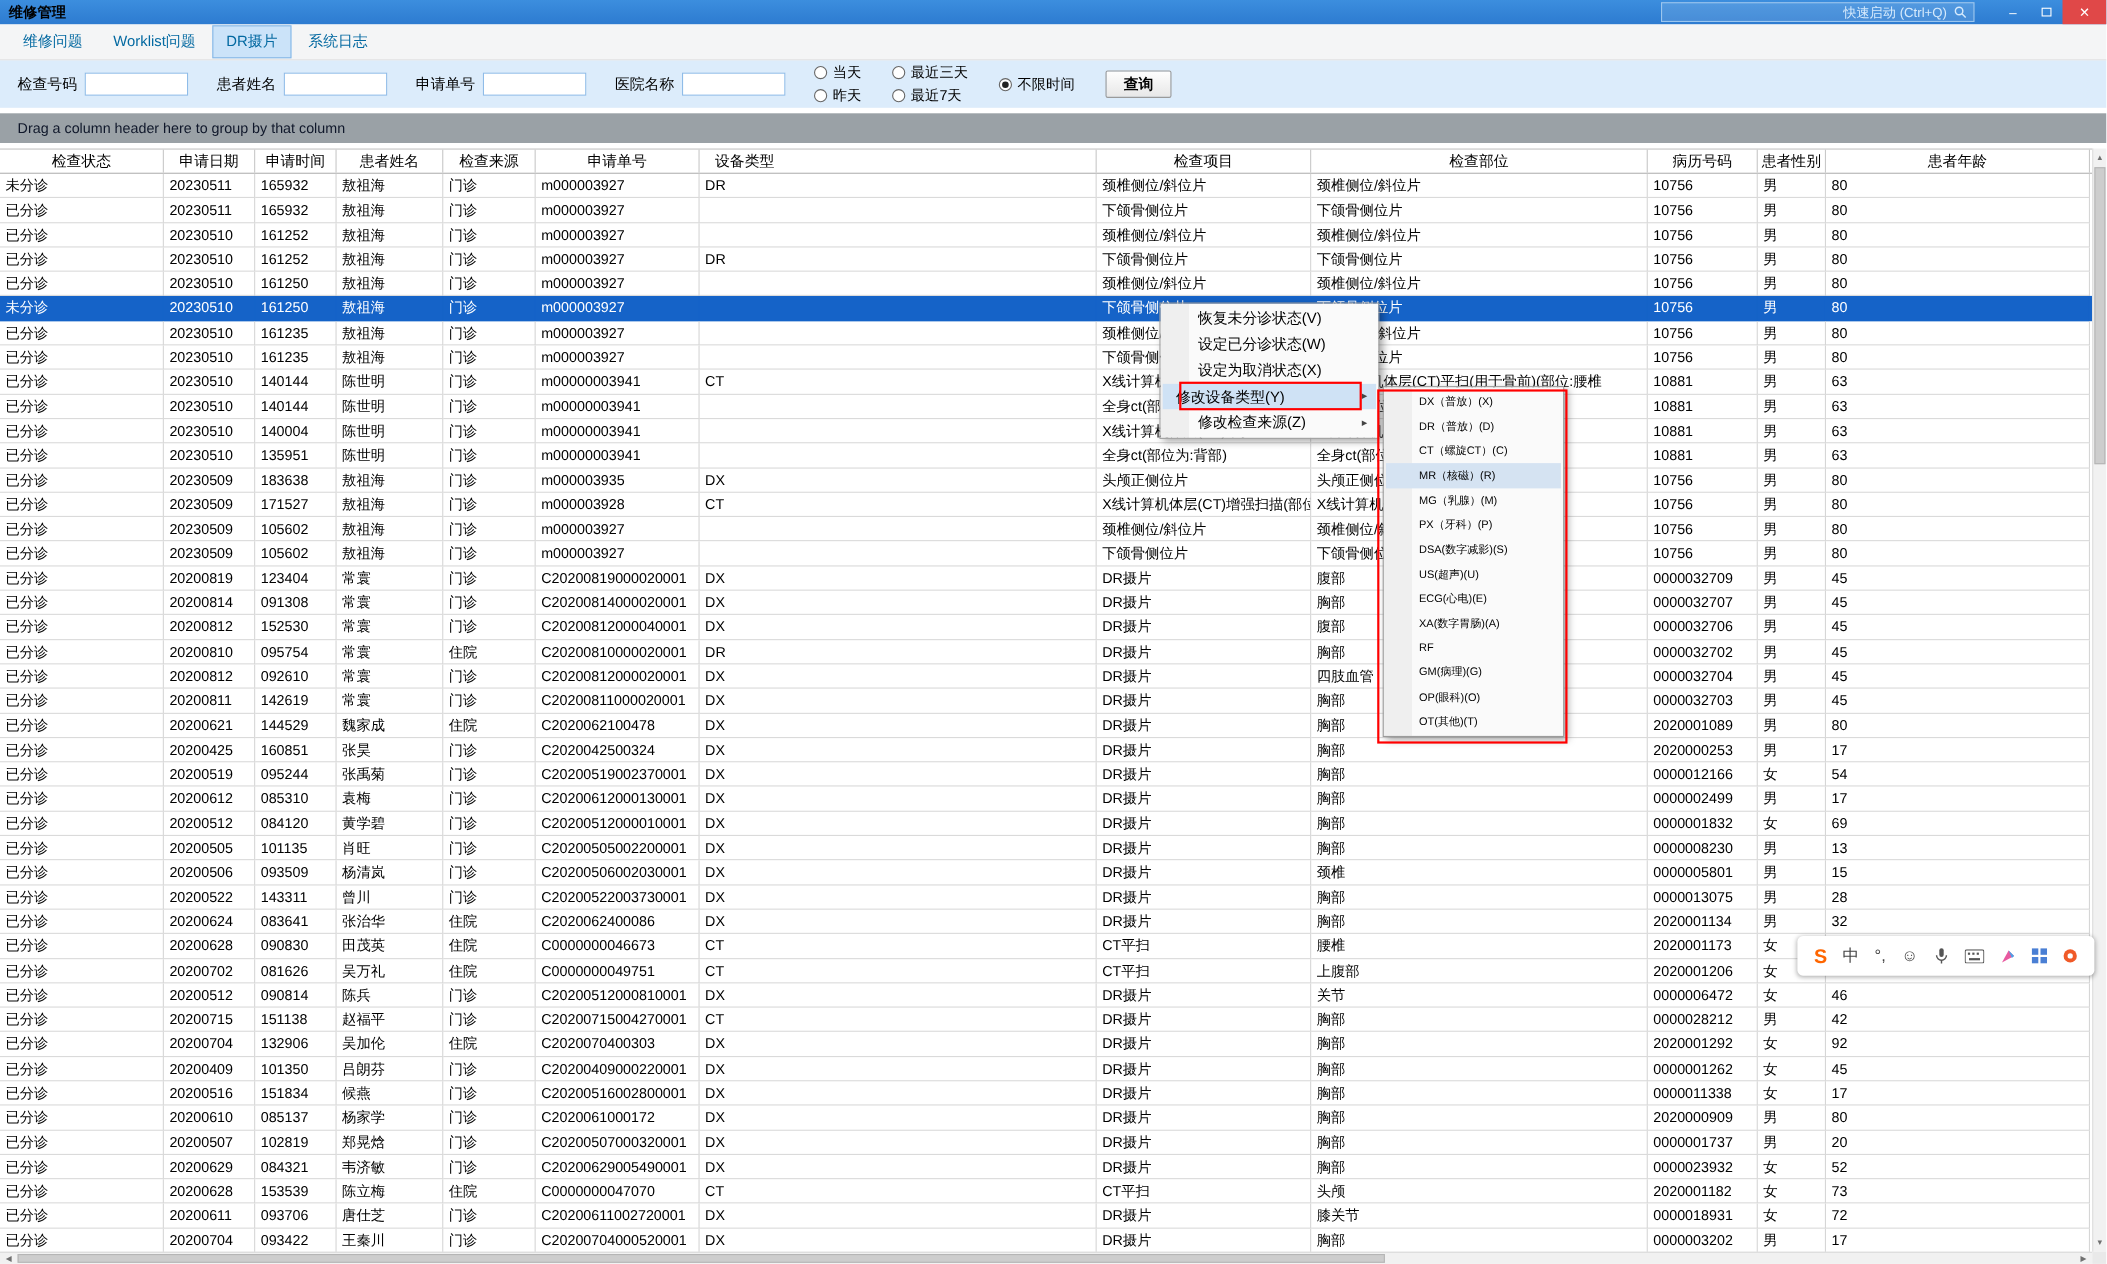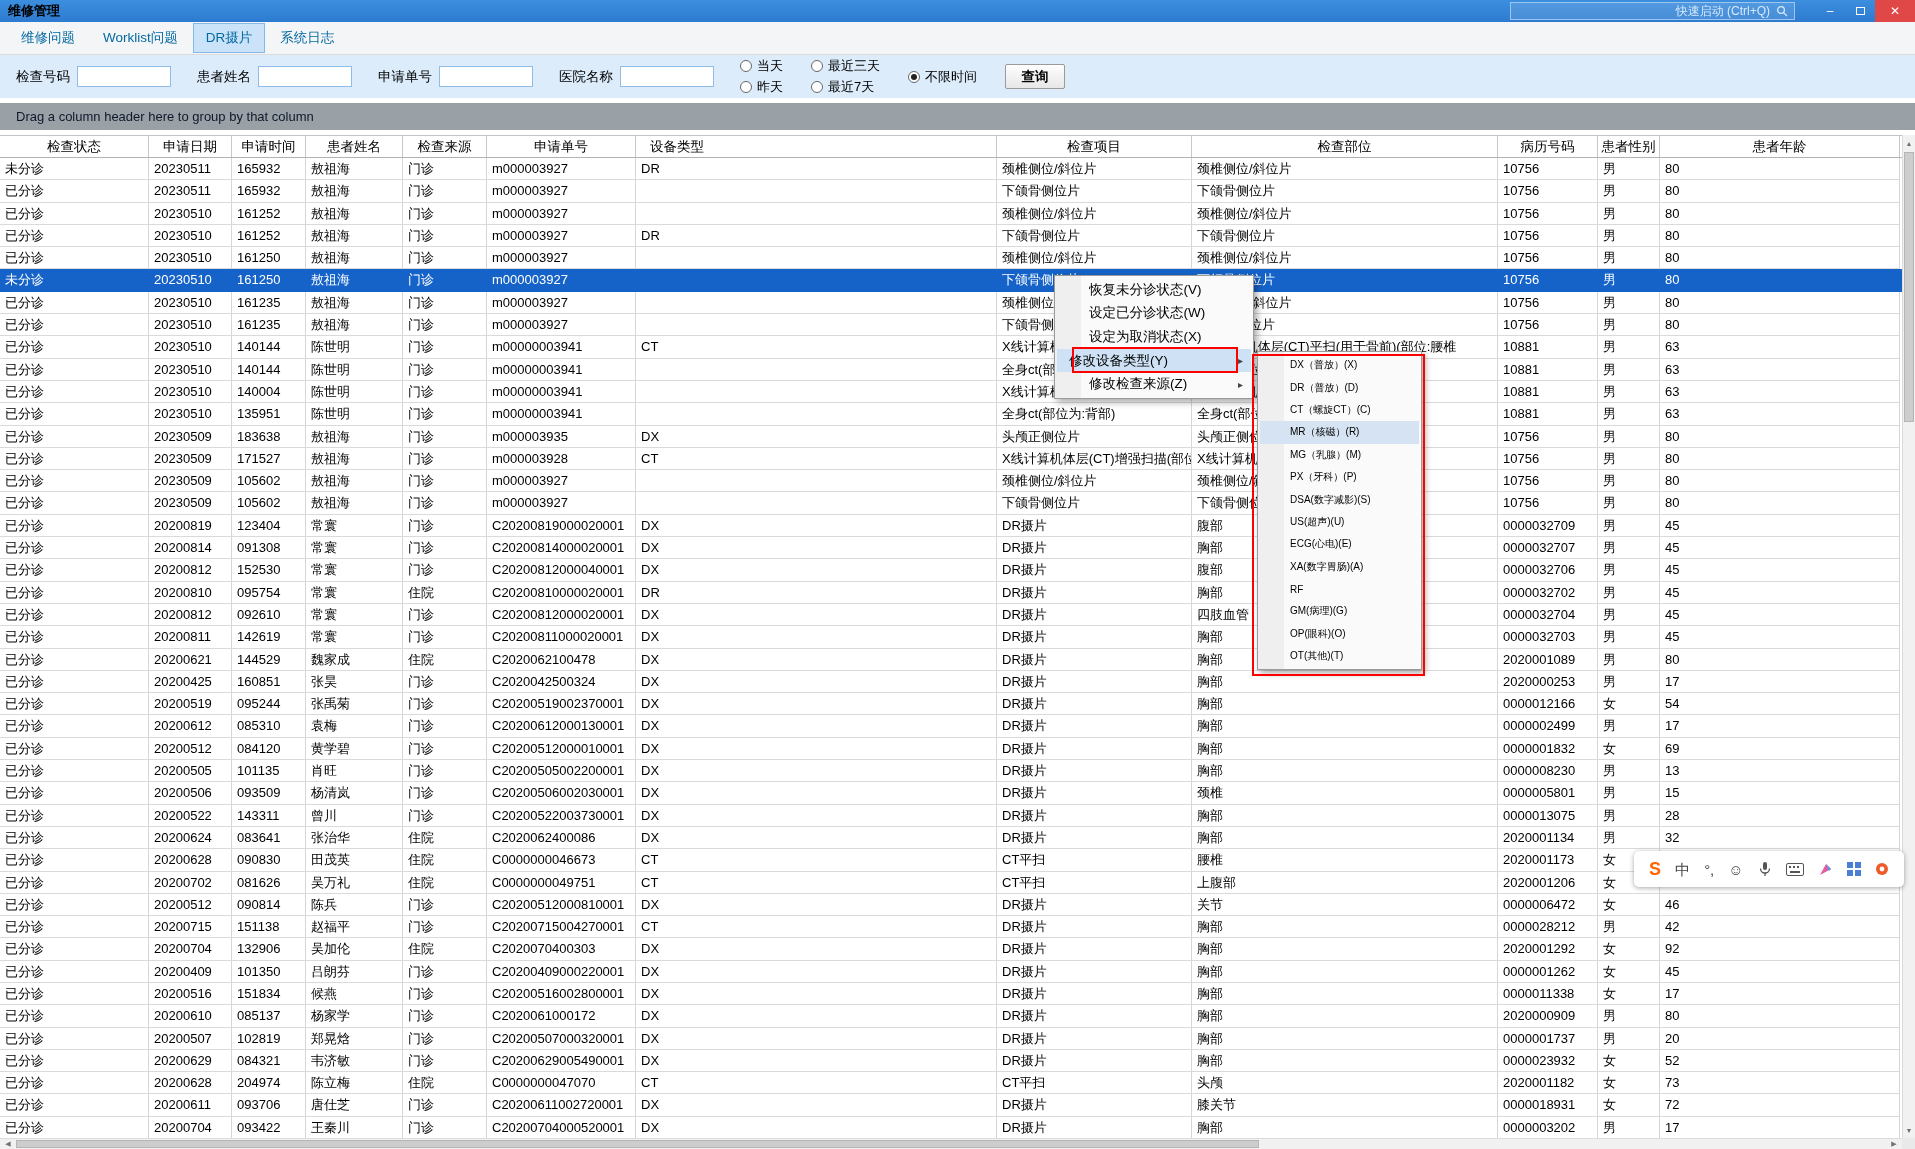--- a/index.html
+++ b/index.html
@@ -774,21 +774,21 @@
       <div class="gcell">DX</div>
       <div class="gcell">DR摄片</div>
       <div class="gcell">胸部</div>
       <div class="gcell">0000023932</div>
       <div class="gcell">女</div>
       <div class="gcell">52</div>
     </div>
     <div class="grow gridcols">
       <div class="gcell">已分诊</div>
       <div class="gcell">20200628</div>
-      <div class="gcell">204974</div>
+      <div class="gcell">153539</div>
       <div class="gcell">陈立梅</div>
       <div class="gcell">住院</div>
       <div class="gcell">C0000000047070</div>
       <div class="gcell">CT</div>
       <div class="gcell">CT平扫</div>
       <div class="gcell">头颅</div>
       <div class="gcell">2020001182</div>
       <div class="gcell">女</div>
       <div class="gcell">73</div>
     </div>

